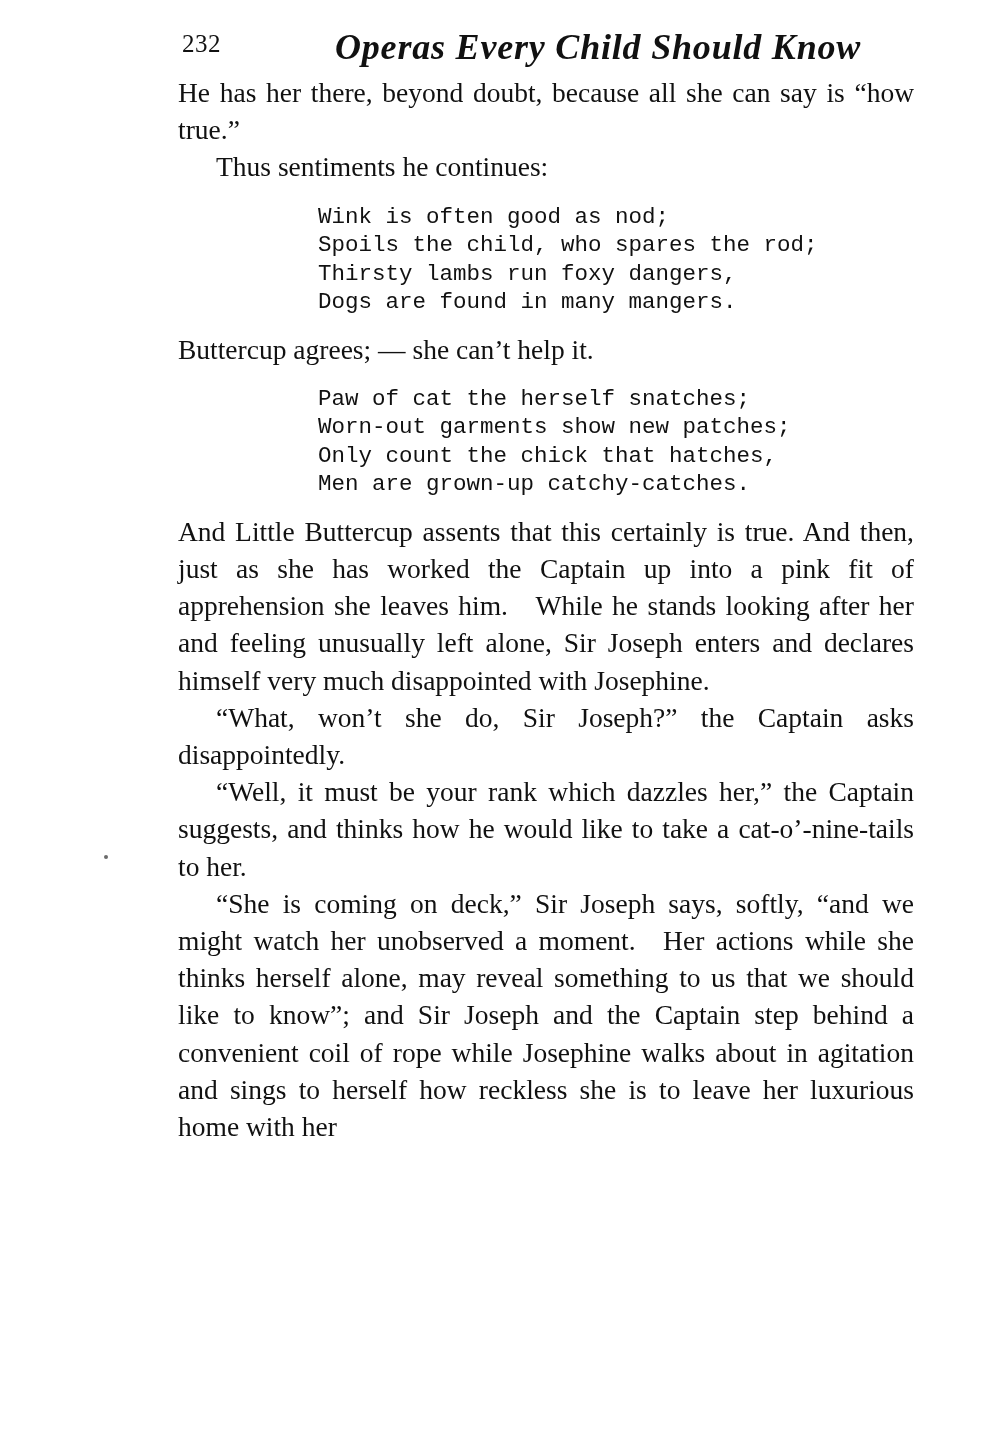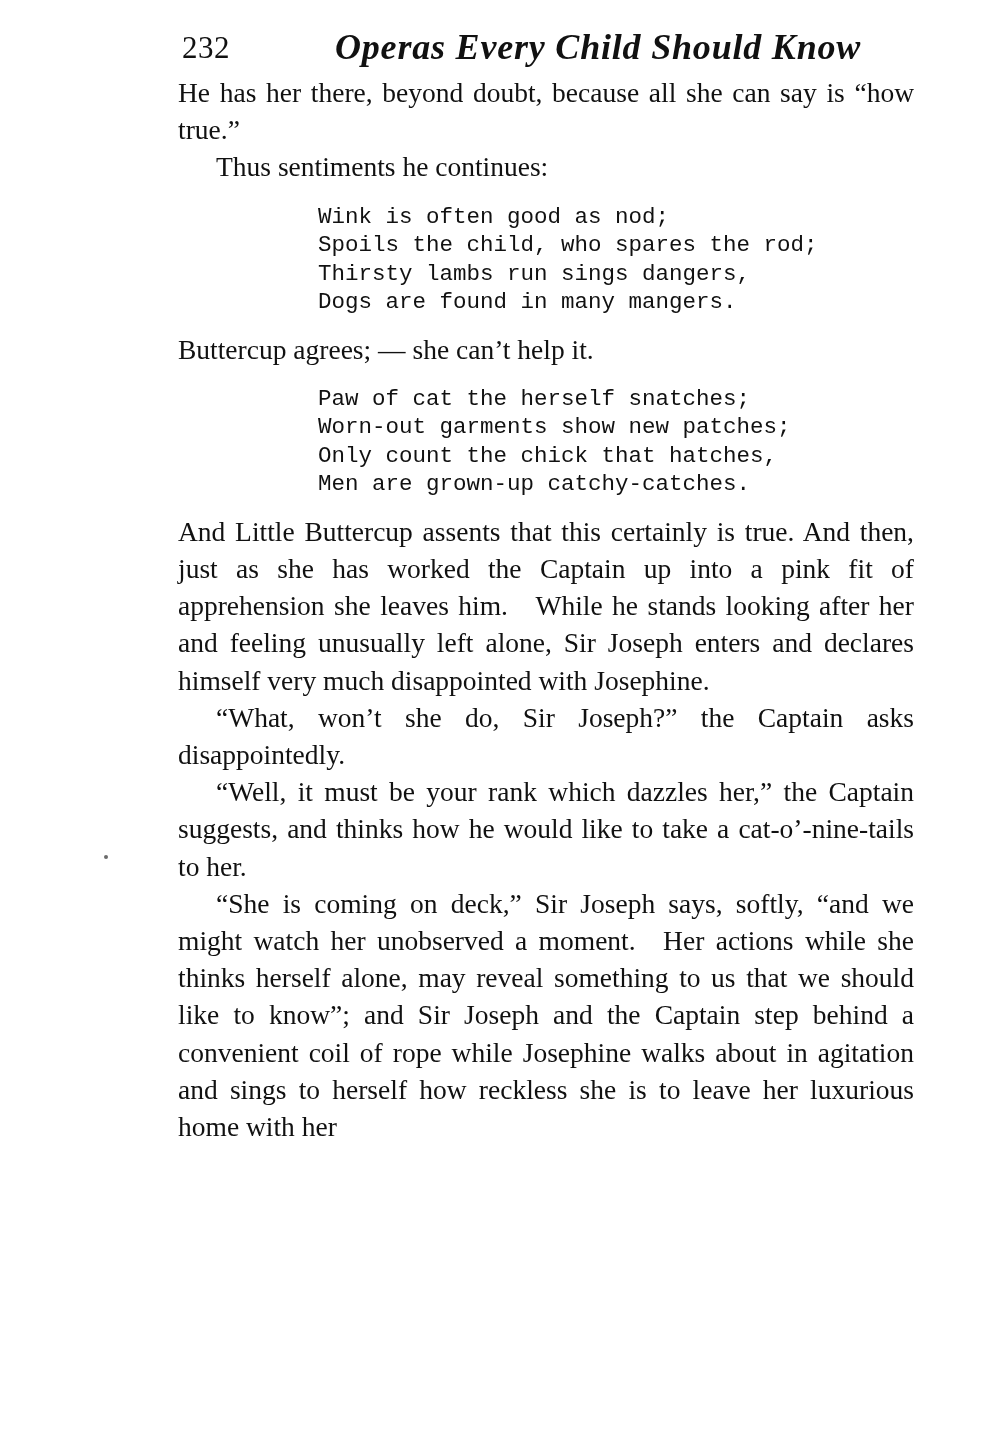--- a/index.html
+++ b/index.html
@@ -25,21 +25,21 @@
     position: absolute;
     top: 14px;
     left: 0;
     width: 1000px;
     height: 40px;
   }
   .folio {
     position: absolute;
     left: 182px;
     top: 16px;
-    font-size: 31px;
+    font-size: 25px;
     letter-spacing: 0.5px;
     font-family: "Liberation Serif", serif;
   }
   .running-head {
     position: absolute;
     left: 335px;
     top: 12px;
     font-size: 36px;
     font-style: italic;
     font-weight: bold;
@@ -104,21 +104,21 @@
 
   <div class="body-col">
 
     <p class="body">He has her there, beyond doubt, because all she can say is “how true.”</p>
 
     <p class="body indent">Thus sentiments he continues:</p>
 
     <div class="verse">
       <div class="line">Wink is often good as nod;</div>
       <div class="line">Spoils the child, who spares the rod;</div>
-      <div class="line">Thirsty lambs run sings dangers,</div>
+      <div class="line">Thirsty lambs run foxy dangers,</div>
       <div class="line">Dogs are found in many mangers.</div>
     </div>
 
     <p class="body gap-after-verse">Buttercup agrees; — she can’t help it.</p>
 
     <div class="verse">
       <div class="line">Paw of cat the herself snatches;</div>
       <div class="line">Worn-out garments show new patches;</div>
       <div class="line">Only count the chick that hatches,</div>
       <div class="line">Men are grown-up catchy-catches.</div>

